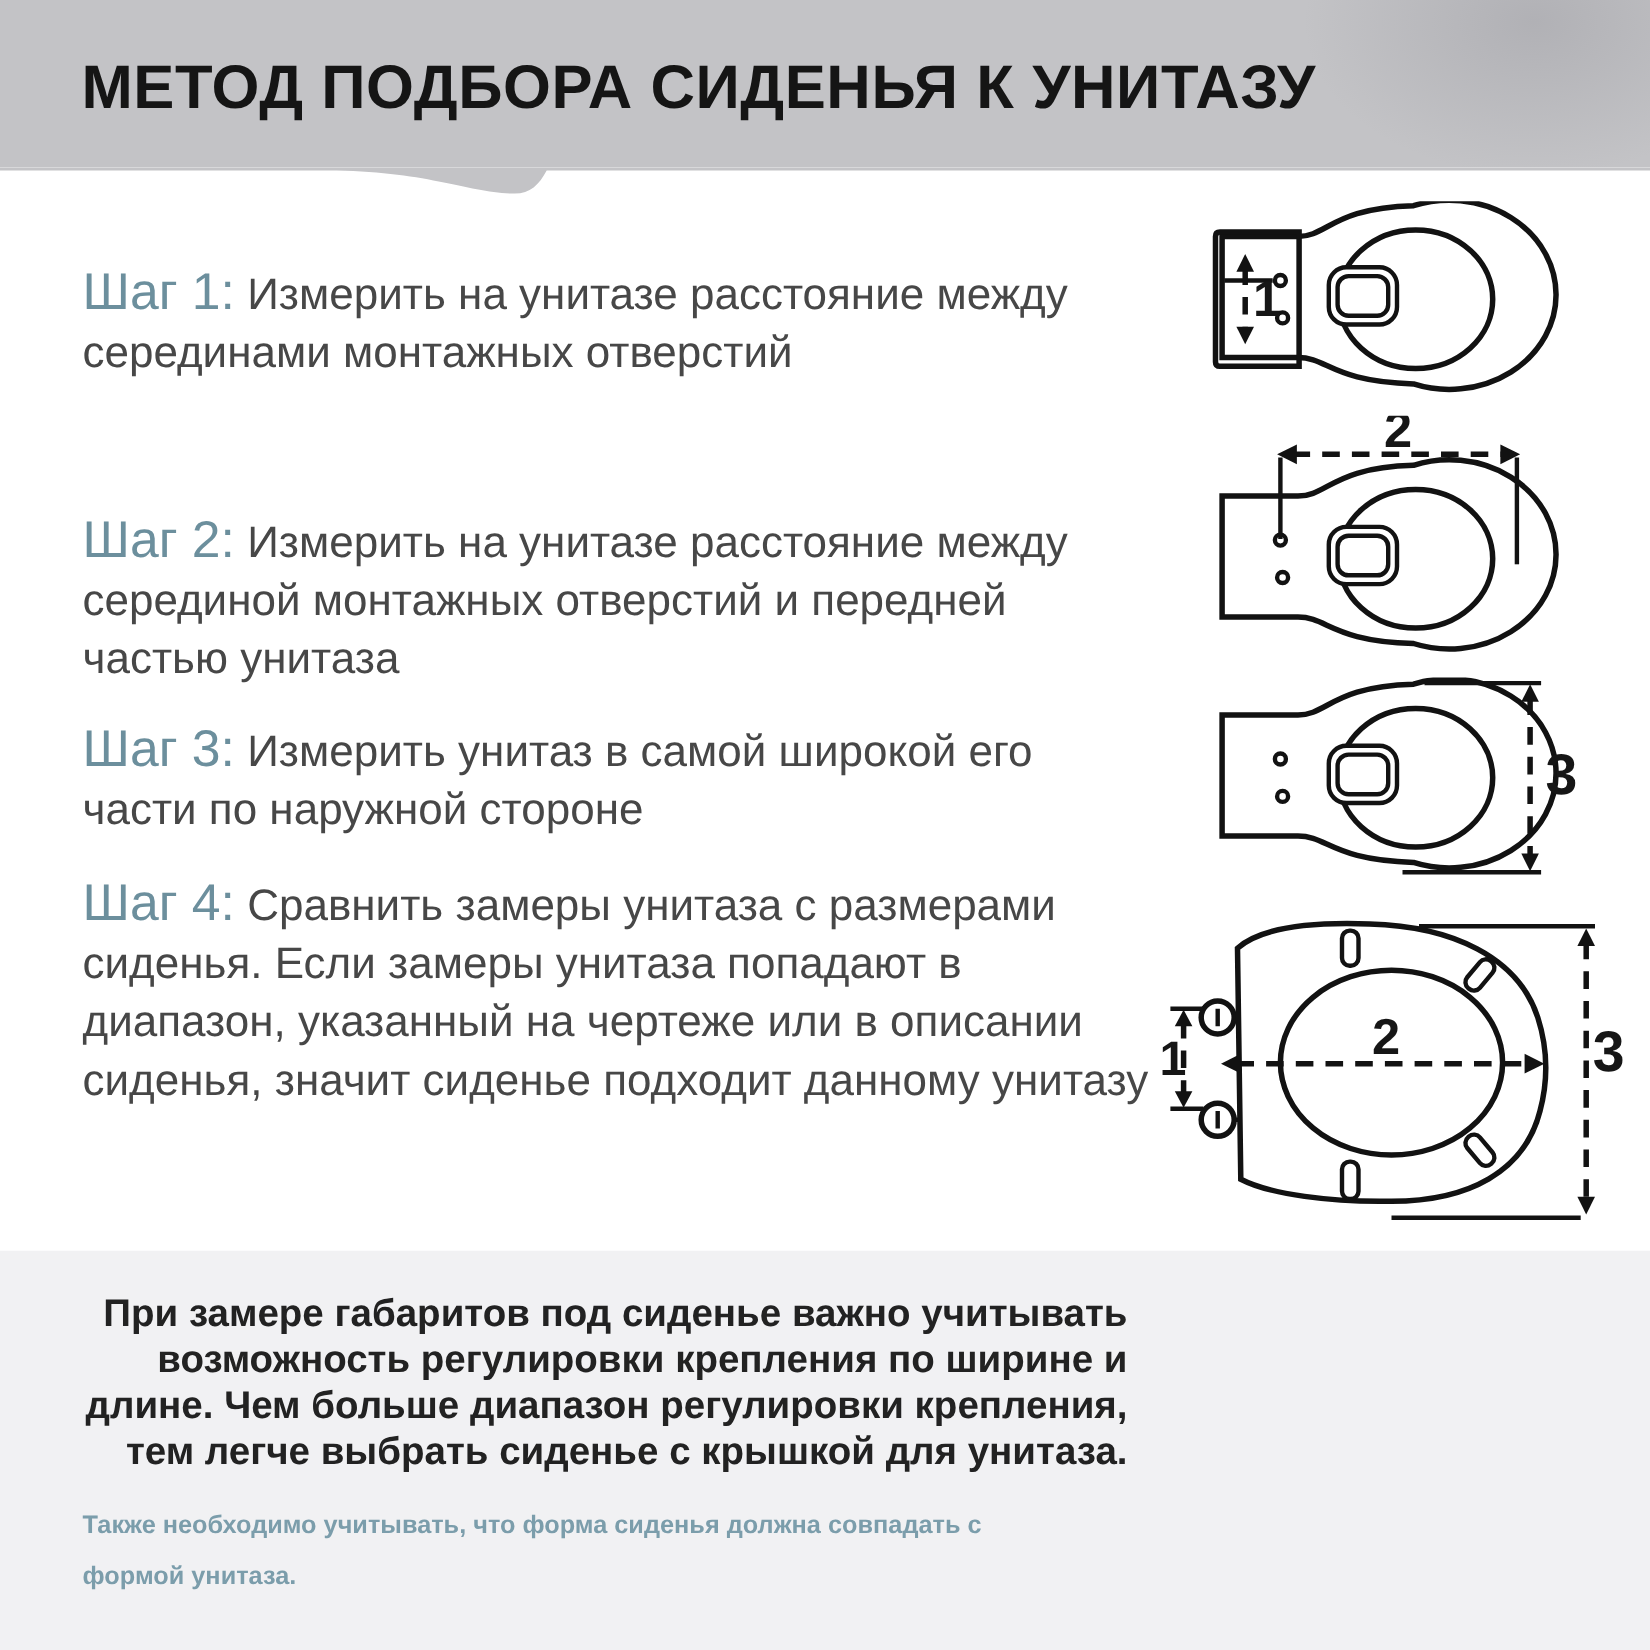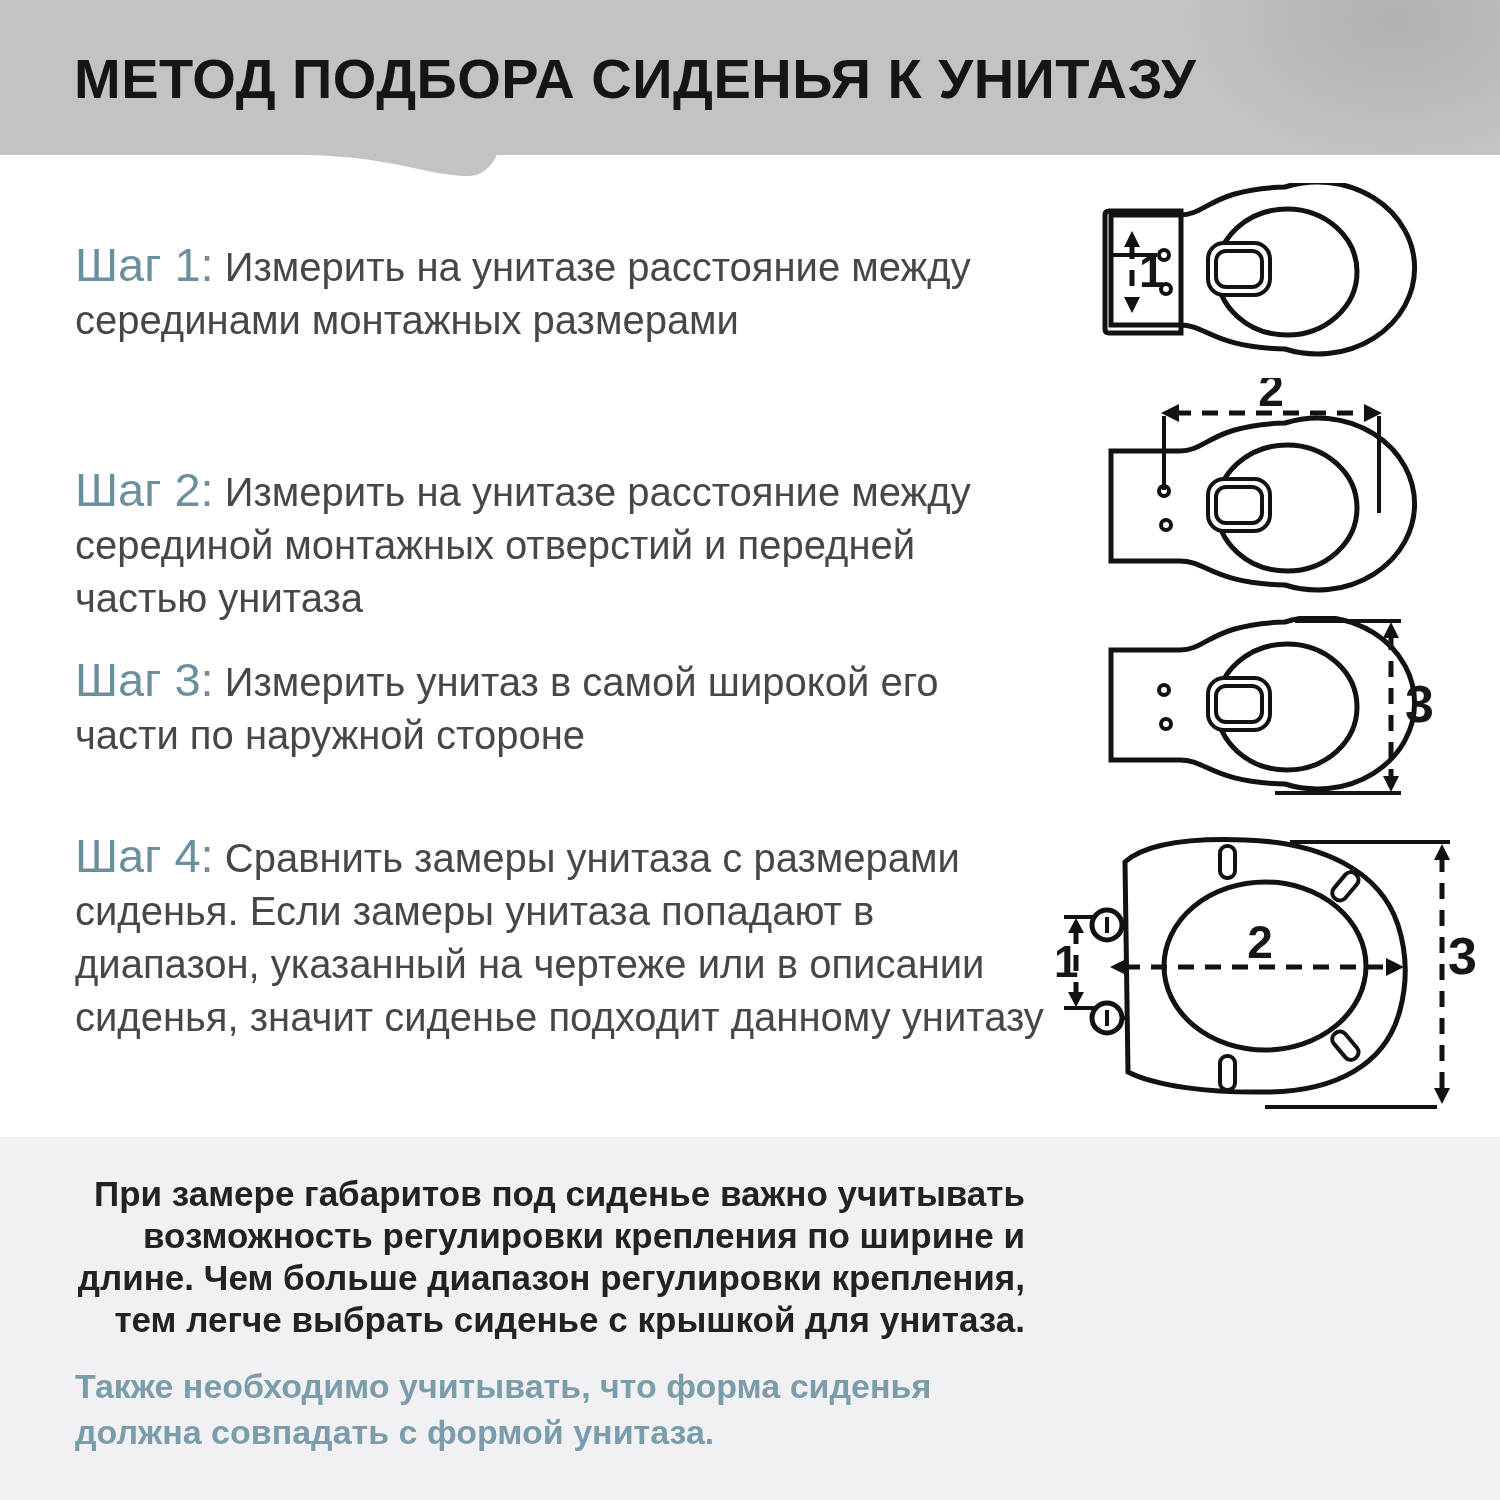--- a/index.html
+++ b/index.html
@@ -9,28 +9,28 @@
   .header{position:absolute;left:0;top:0;width:1500px;height:152px;
           background:radial-gradient(ellipse 300px 200px at 1395px 20px, rgba(130,130,138,.28), transparent 70%),#c3c3c6;}
   .header h1{margin:0;padding:46px 18px 0 74px;font-size:56px;font-weight:bold;color:#151515;letter-spacing:.5px;}
   .notch{position:absolute;left:0;top:152px;width:1500px;height:26px;display:block;}
   
   .step{position:absolute;left:75px;margin:0;font-size:40px;color:#474747;line-height:53px;}
   .step .lbl{font-size:47px;font-weight:normal;color:#6c8f9d;}
   .s1{top:238px;width:960px;}
   .s2{top:436px;width:965px;margin-top:27px;}
   .s3{top:653px;width:940px;}
-  .s4{top:829px;width:985px;}
+  .s4{top:793px;width:985px;}
   .attention-h{position:absolute;left:75px;top:1124px;margin:0;font-size:56px;font-weight:bold;color:#5d8695;}
   
   .footer{position:absolute;left:0;top:1137px;width:1500px;height:363px;background:#f1f1f3;}
   .foot-bold{position:absolute;left:75px;top:36px;width:950px;margin:0;
              font-size:35px;font-weight:bold;color:#222;line-height:42px;text-align:right;}
   .foot-note{position:absolute;left:75px;top:226px;width:900px;margin:0;
-             font-size:34px;font-weight:bold;color:#7b9dab;line-height:46px;}
+             font-size:23px;font-weight:bold;color:#7b9dab;line-height:46px;}
   
   .diag{position:absolute;}
   .d1{left:1095px;top:183px;}
   .d2{left:1095px;top:378px;}
   .d3{left:1095px;top:616px;}
   .dseat{left:1050px;top:830px;}
   .dhw{left:1055px;top:1205px;}
   svg .ln{stroke:#121212;stroke-width:5;fill:none;}
   svg .ln4{stroke:#121212;stroke-width:4;fill:none;}
   svg .dash{stroke:#121212;stroke-width:5;fill:none;stroke-dasharray:16 11;}
@@ -44,21 +44,21 @@
 
 <div class="page">
 
   <div class="header">
     <h1>МЕТОД ПОДБОРА СИДЕНЬЯ К УНИТАЗУ</h1>
   </div>
   <svg class="notch" viewBox="0 0 1500 26" preserveAspectRatio="none">
     <path d="M0,0 H1500 V3 H497 C490,16 482,24 468,24 C428,24 388,3 298,3 L0,3 Z" fill="#c3c3c6"></path>
   </svg>
 
-  <p class="step s1"><span class="lbl">Шаг 1:</span> <span>Измерить на унитазе расстояние между серединами монтажных размерами</span></p>
+  <p class="step s1"><span class="lbl">Шаг 1:</span> <span>Измерить на унитазе расстояние между серединами монтажных отверстий</span></p>
 
   <p class="step s2"><span class="lbl">Шаг 2:</span> <span>Измерить на унитазе расстояние между серединой монтажных отверстий и передней частью унитаза</span></p>
 
   <p class="step s3"><span class="lbl">Шаг 3:</span> <span>Измерить унитаз в самой широкой его части по наружной стороне</span></p>
 
   <p class="step s4"><span class="lbl">Шаг 4:</span> <span>Сравнить замеры унитаза с размерами сиденья. Если замеры унитаза попадают в диапазон, указанный на чертеже или в описании сиденья, значит сиденье подходит данному унитазу</span></p>
 
   <h2 class="attention-h">Внимание:</h2>
 
   <svg class="diag d1" width="330" height="195" viewBox="0 0 330 195">

